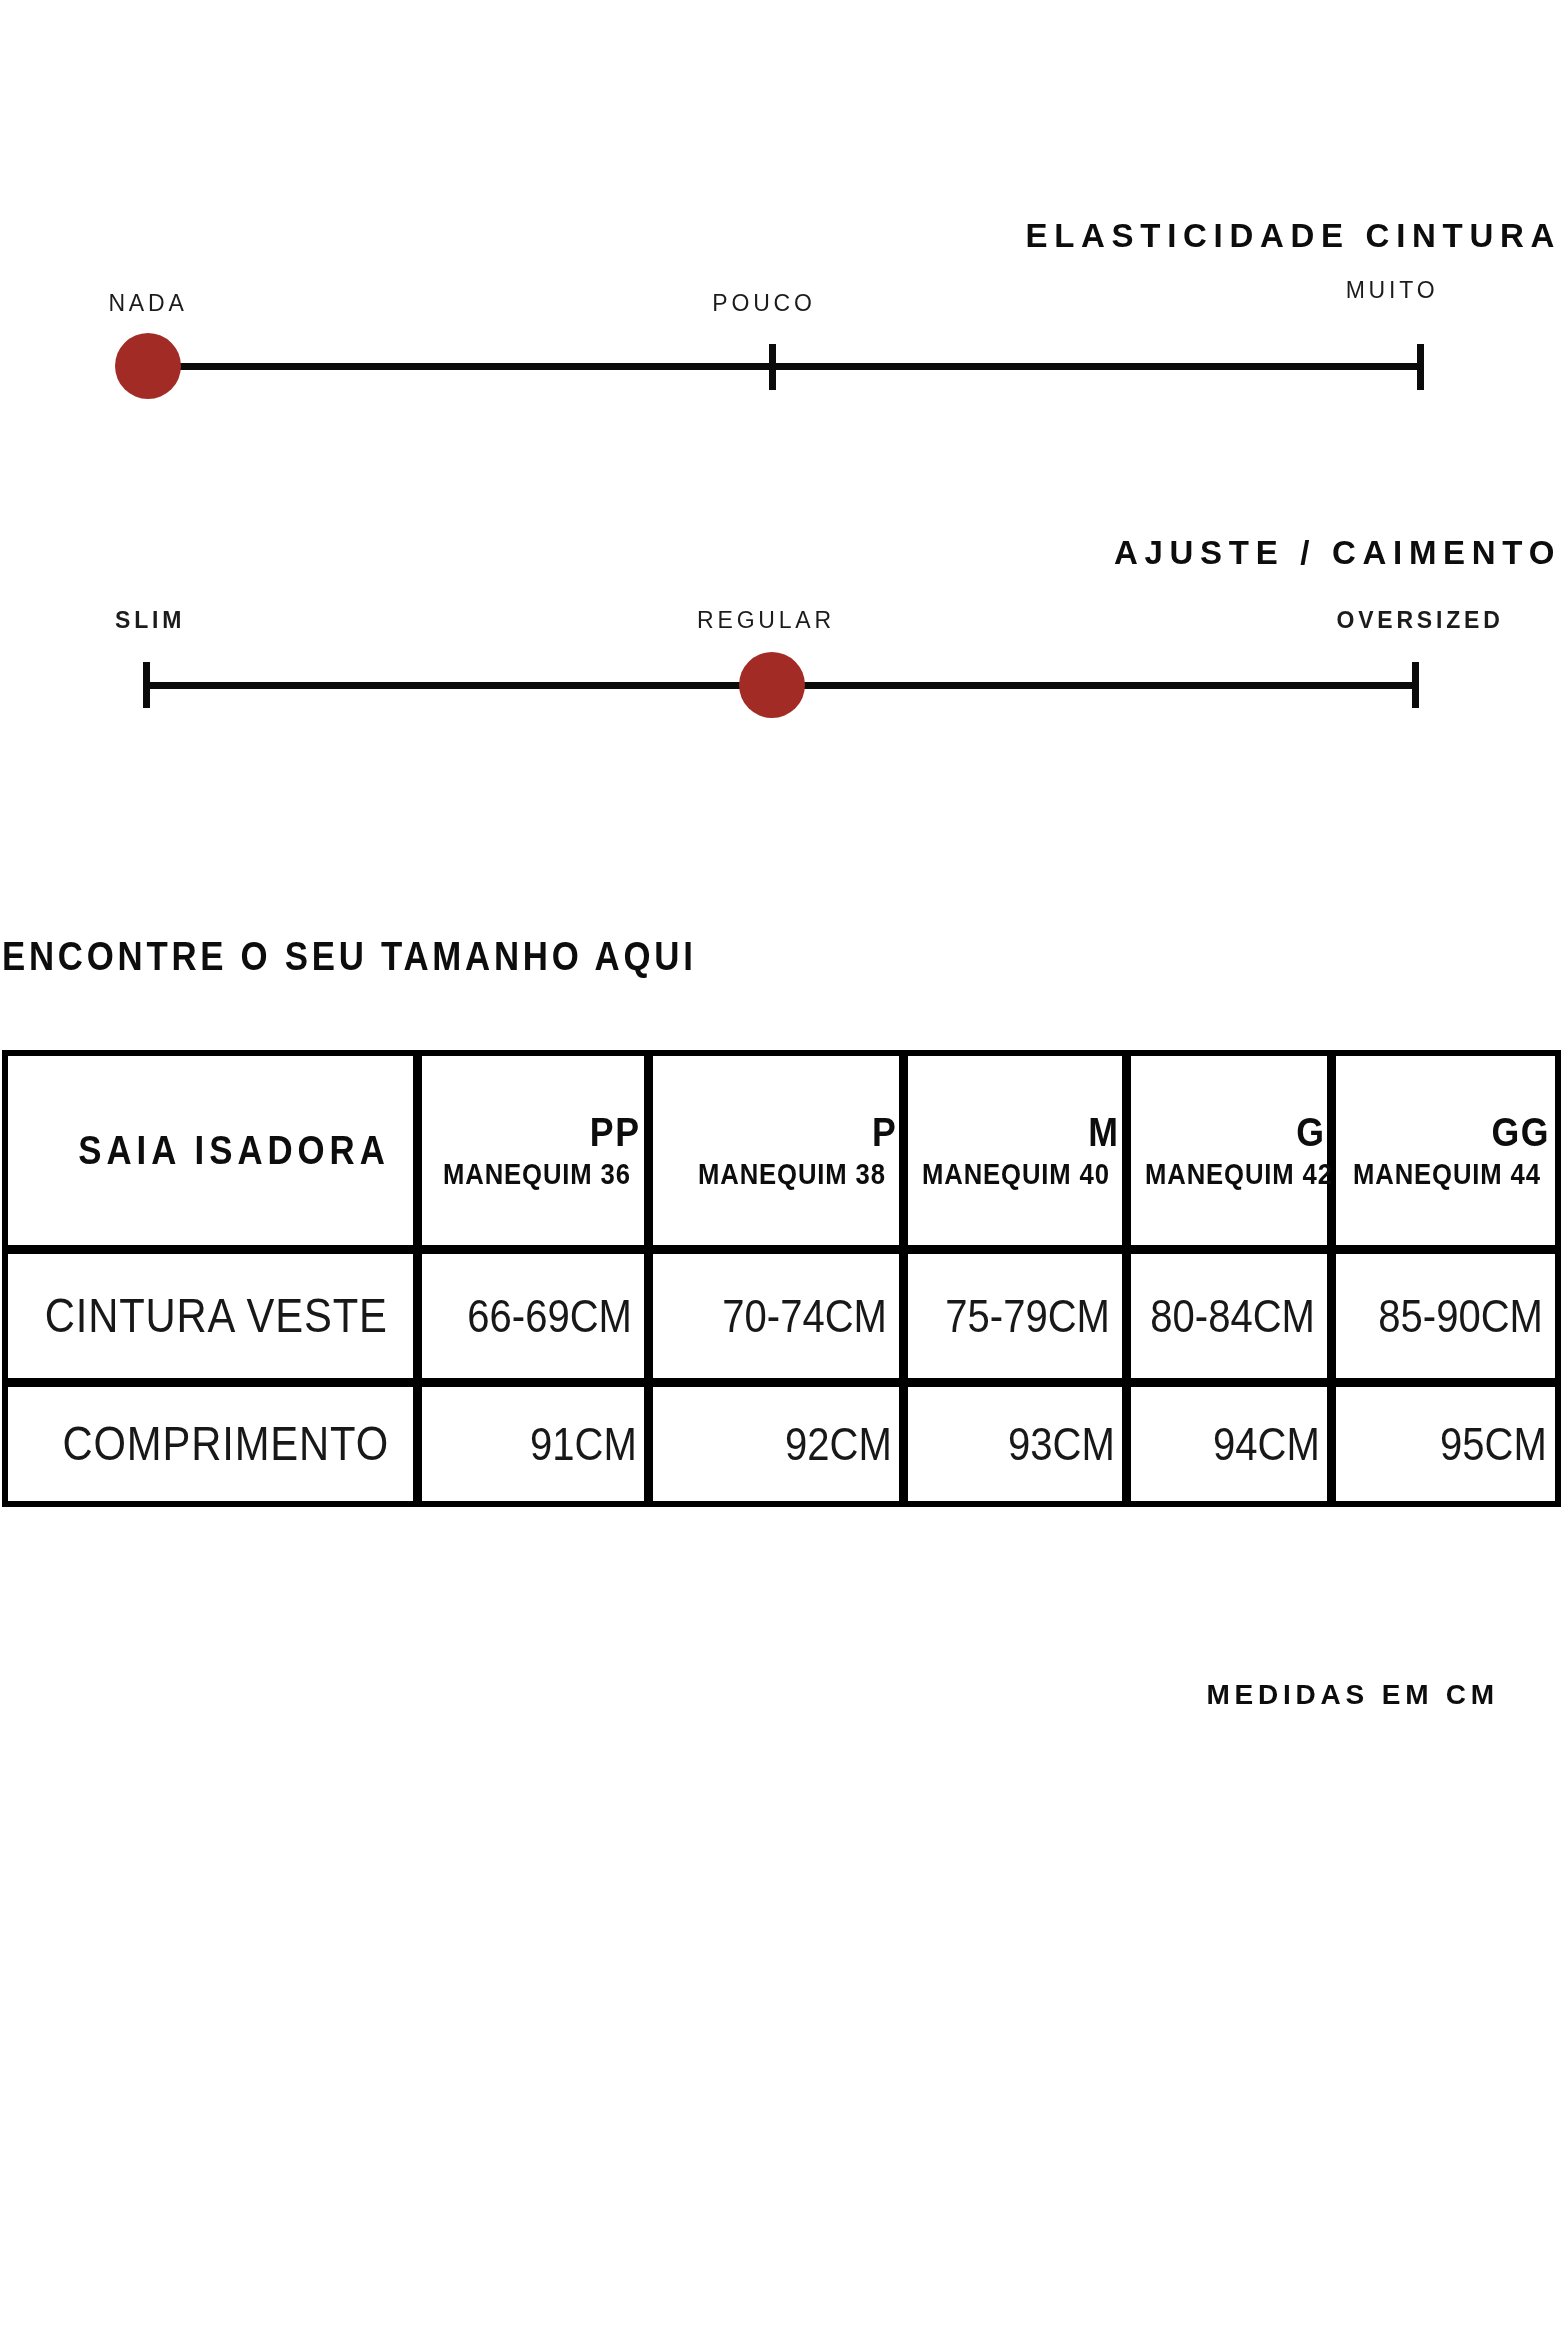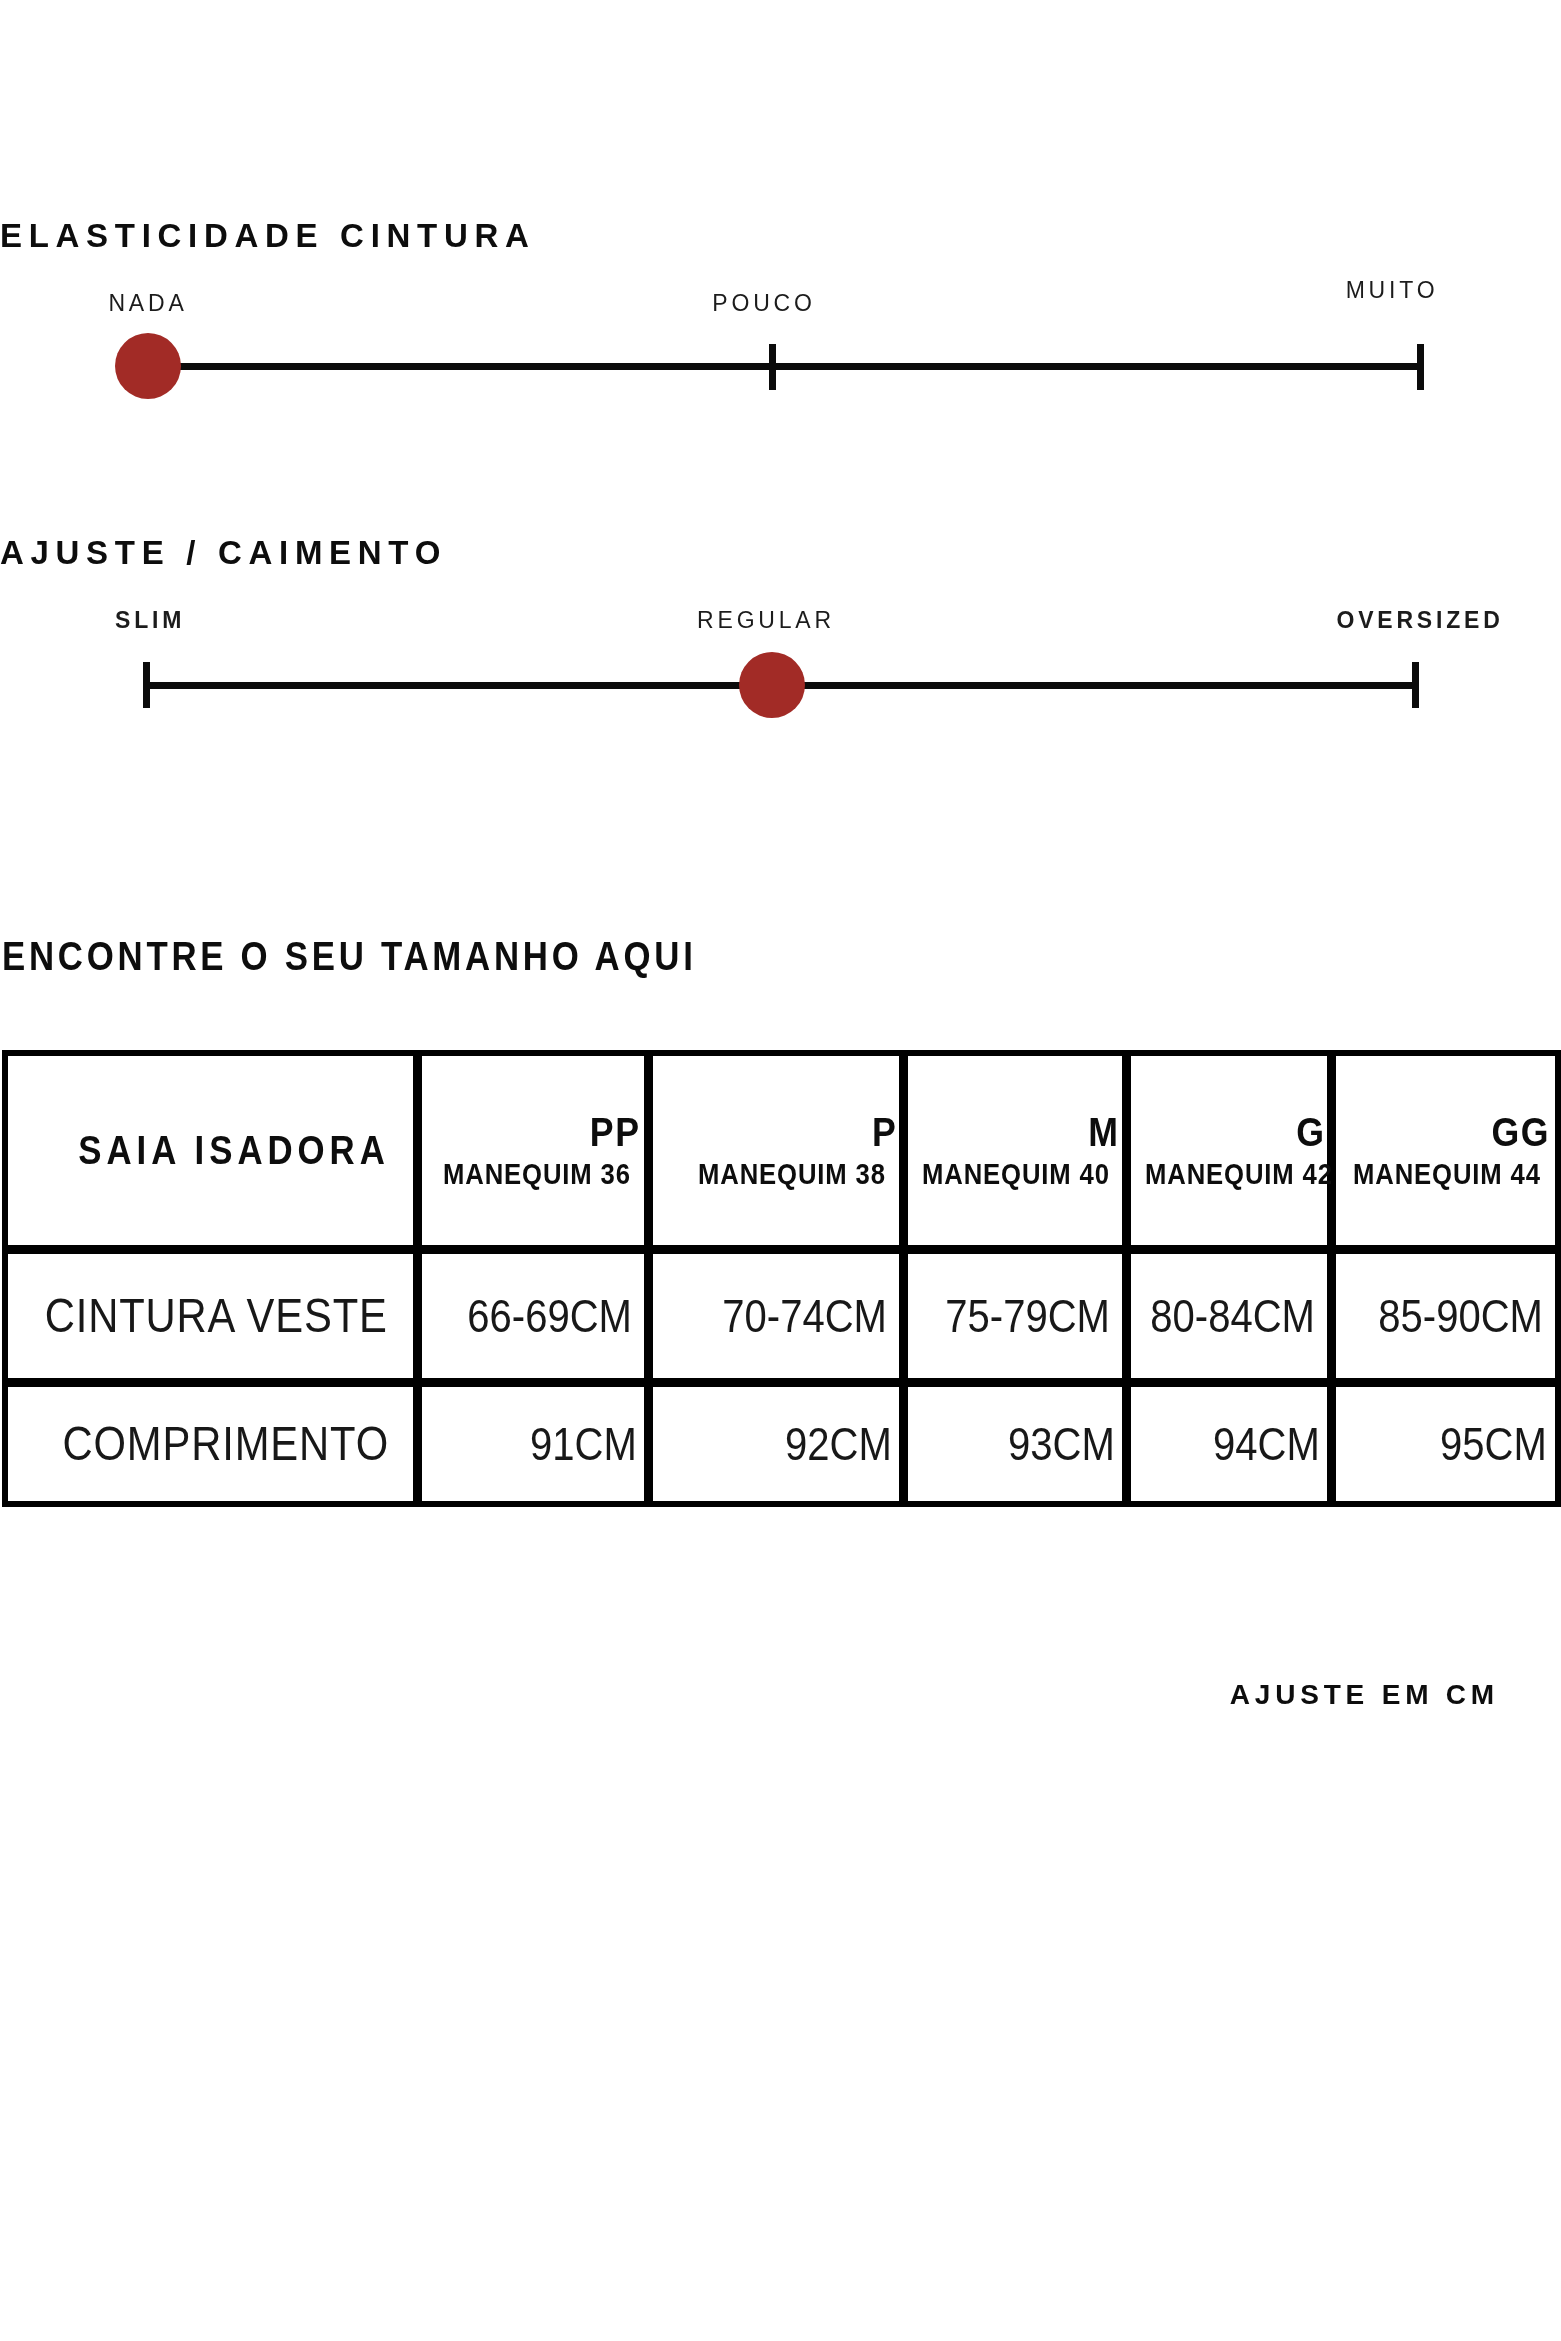--- a/index.html
+++ b/index.html
@@ -7,21 +7,21 @@
     width: 1561px; height: 2342px;
     position: relative;
     font-family: "Liberation Sans", sans-serif;
     color: #111111;
     overflow: hidden;
   }
   .abs { position: absolute; }
 
   
   .slider-title {
-    left: 0; width: 1561px; text-align: left;
+    left: 0; width: 1561px; text-align: right;
     font-size: 33px; font-weight: 700; letter-spacing: 6.7px;
     color: #0d0d0d; line-height: 1; white-space: nowrap;
   }
   .slider-label {
     font-size: 23px; font-weight: 400; letter-spacing: 3.8px;
     color: #1c1c1c; line-height: 1; white-space: nowrap;
   }
   .center-anchor { transform: translateX(-50%); }
   .track {
     height: 6.7px; background: #0b0b0b;
@@ -174,14 +174,14 @@
       </td>
       <td><span class="squeeze measure-value">91CM</span></td>
       <td><span class="squeeze measure-value">92CM</span></td>
       <td><span class="squeeze measure-value">93CM</span></td>
       <td><span class="squeeze measure-value">94CM</span></td>
       <td><span class="squeeze measure-value">95CM</span></td>
     </tr>
   </tbody>
 </table>
 
-<div class="abs footnote" style="right:62px; top:1681px;">AJUSTE EM CM</div>
+<div class="abs footnote" style="right:62px; top:1681px;">MEDIDAS EM CM</div>
 
 
 </body></html>

